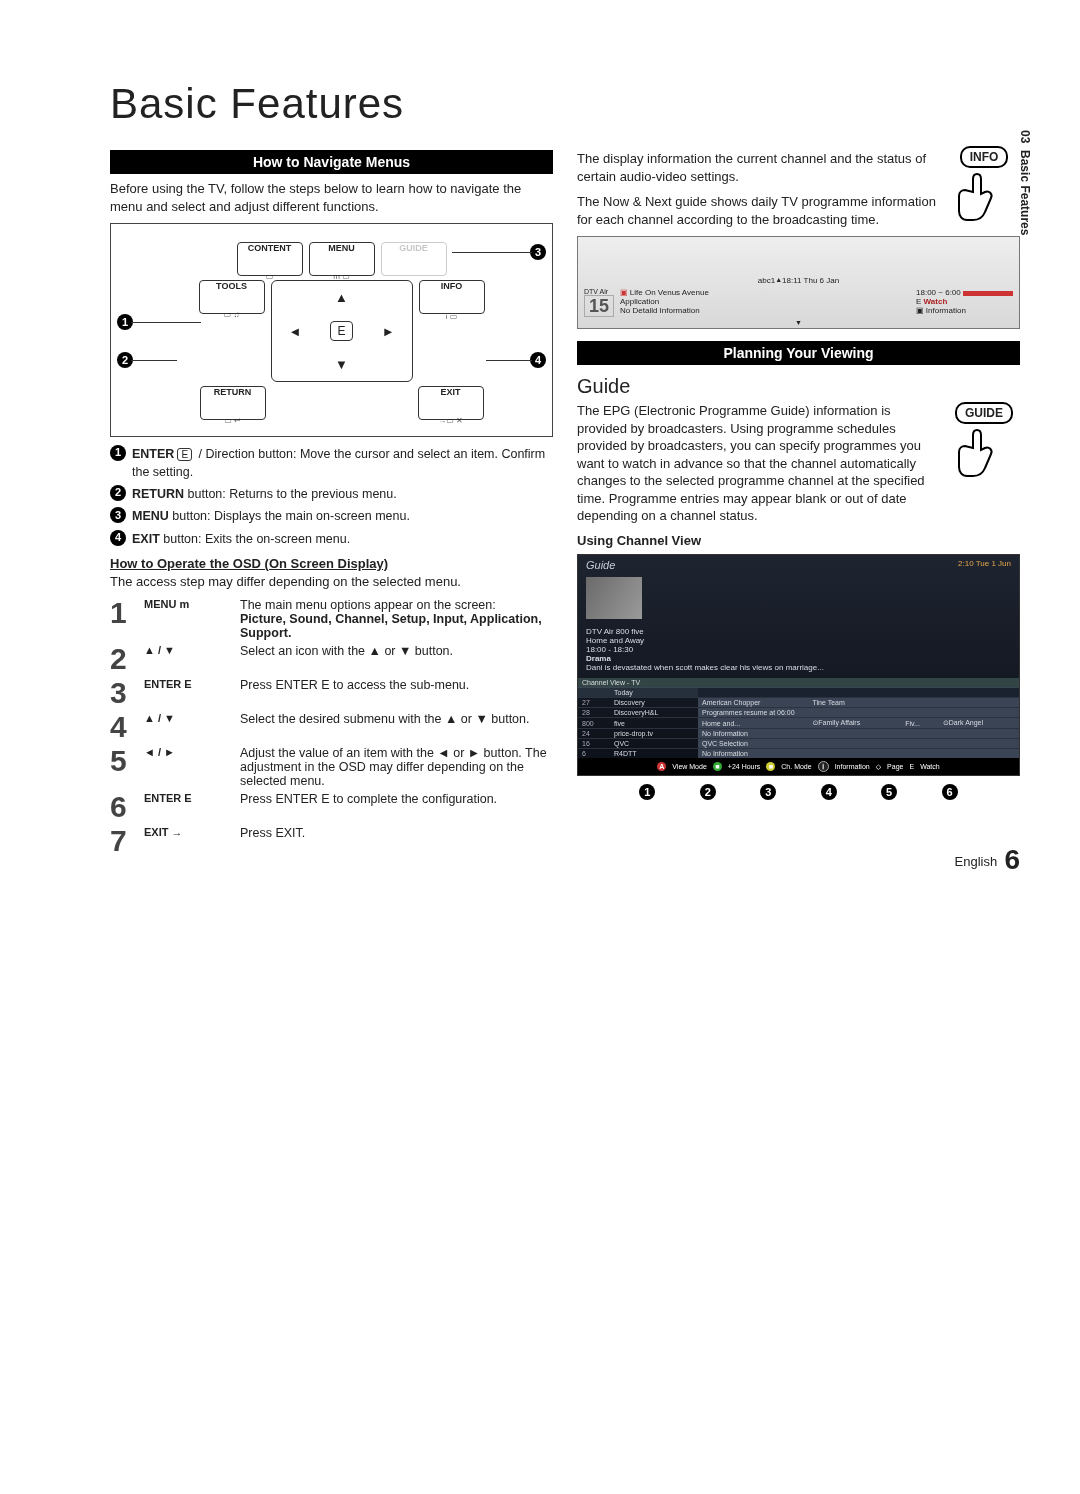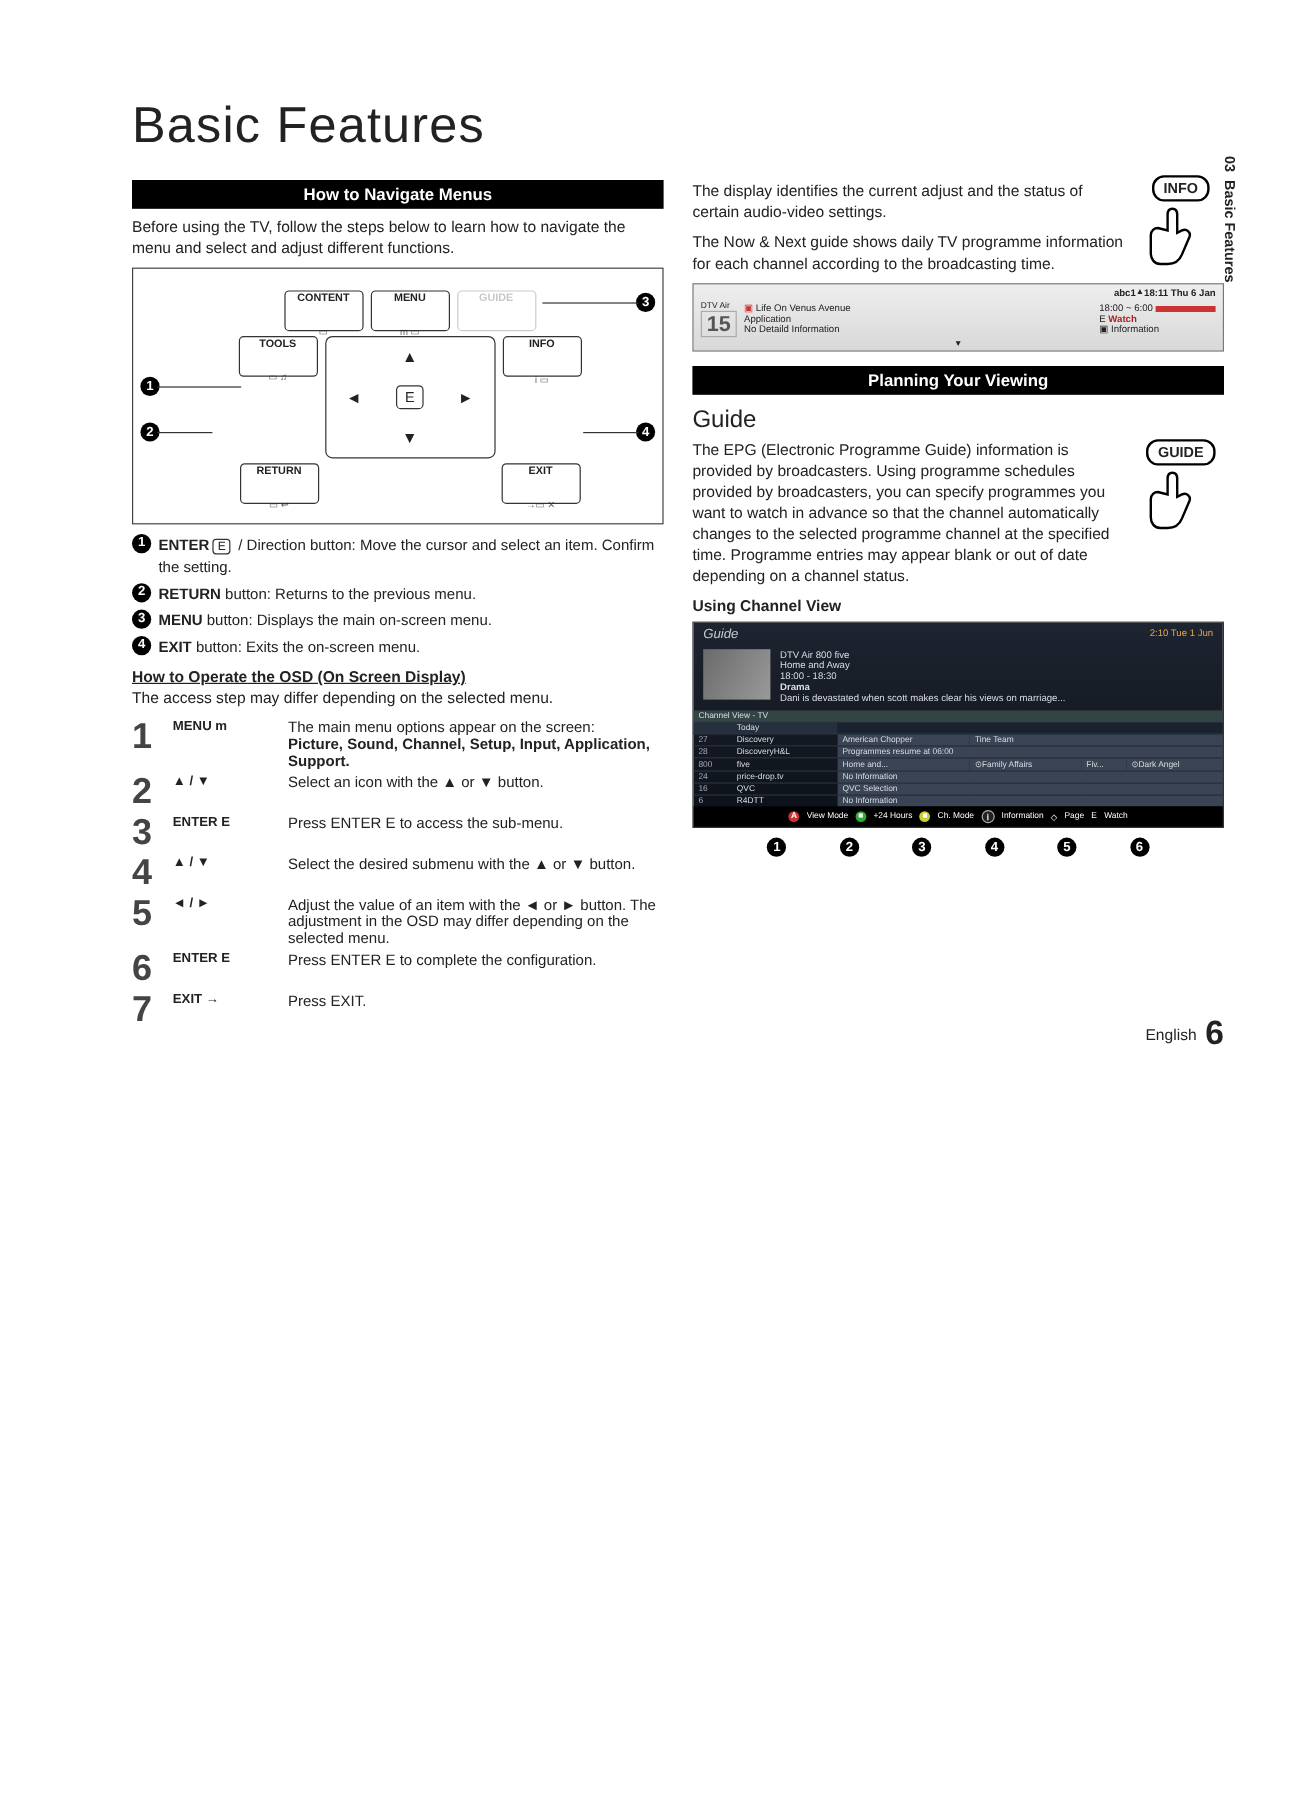--- a/index.html
+++ b/index.html
@@ -88,21 +88,21 @@
 
   .h2 { font-size: 20px; margin: 10px 0 4px; }
 
   .info-osd {
     border: 1px solid #777;
     background: linear-gradient(#eee,#d8d8d8);
     font-size: 8px;
     padding: 2px;
     margin: 6px 0 12px;
   }
-  .info-osd-top { display: flex; justify-content: flex-end; padding: 1px 4px; font-size: 8px; font-weight: bold; }
+  .info-osd-top { display: flex; justify-content: center; padding: 1px 4px; font-size: 8px; font-weight: normal; margin-top: 36px; }
   .info-osd-body { display: flex; gap: 6px; padding: 2px 4px; }
   .info-osd-body .chnum {
     border: 1px solid #aaa; padding: 1px 4px; font-weight: bold; font-size: 18px; line-height: 1; color: #555;
   }
   .info-osd-right { margin-left: auto; text-align: left; font-size: 8px; }
 
   .hand-icon {
     float: right;
     margin: 0 0 6px 8px;
     width: 72px;
@@ -123,21 +123,21 @@
     font-size: 8px;
     border: 1px solid #333;
     padding: 0;
     margin-top: 6px;
   }
   .guide-osd .gtop {
     display: flex; justify-content: space-between; padding: 4px 8px;
     font-size: 11px; font-style: italic; color: #c8ccd6;
   }
   .guide-osd .gtop .date { color: #e6a64a; font-size: 8px; font-style: normal; }
-  .guide-osd .gprog { display: flex; gap: 8px; padding: 2px 8px 6px; }
+  .guide-osd .gprog { display: flex; gap: 8px; padding: 2px 8px 6px; flex-direction: column; }
   .guide-osd .gthumb { width: 56px; height: 42px; background: linear-gradient(120deg,#6a6a6a,#9a9a9a); }
   .guide-osd .chview-label { background: #344; font-size: 7px; padding: 1px 4px; }
   .guide-osd table { width: 100%; border-collapse: collapse; font-size: 7px; }
   .guide-osd td { border-top: 1px solid #2a3240; padding: 1px 4px; }
   .guide-osd td.chno { width: 24px; color: #aab; }
   .guide-osd td.chname { width: 80px; }
   .guide-osd .timerow td { background: #26303c; border-top: 1px solid #3a4656; }
   .guide-osd td.prog { background: #3a4454; }
   .guide-osd .footer {
     background: #000; color: #fff; font-size: 7px;
@@ -307,21 +307,21 @@
     <div class="col">
 
 
       <div class="hand-icon">
         <span class="label">INFO</span>
         <svg viewBox="0 0 54 58">
             <path d="M20 4c3 0 4 2 4 5v15l4-2c4-2 8 2 6 6l-6 14c-2 5-6 8-12 8H10c-5 0-8-4-8-9V26c0-4 3-6 6-6l8 2V9c0-3 1-5 4-5z" fill="#fff" stroke="#000" stroke-width="2"></path>
           </svg>
       </div>
 
-      <p class="body-text">The display identifies the current adjust and the status of certain audio-video settings.</p>
+      <p class="body-text">The display information the current channel and the status of certain audio-video settings.</p>
       <p class="body-text">The Now &amp; Next guide shows daily TV programme information for each channel according to the broadcasting time.</p>
 
       <div class="info-osd">
         <div class="info-osd-top">
           <span>abc1</span>
           <span style="font-size:7px">▲</span>
           <span>18:11 Thu 6 Jan</span>
         </div>
         <div class="info-osd-body">
           <div>

